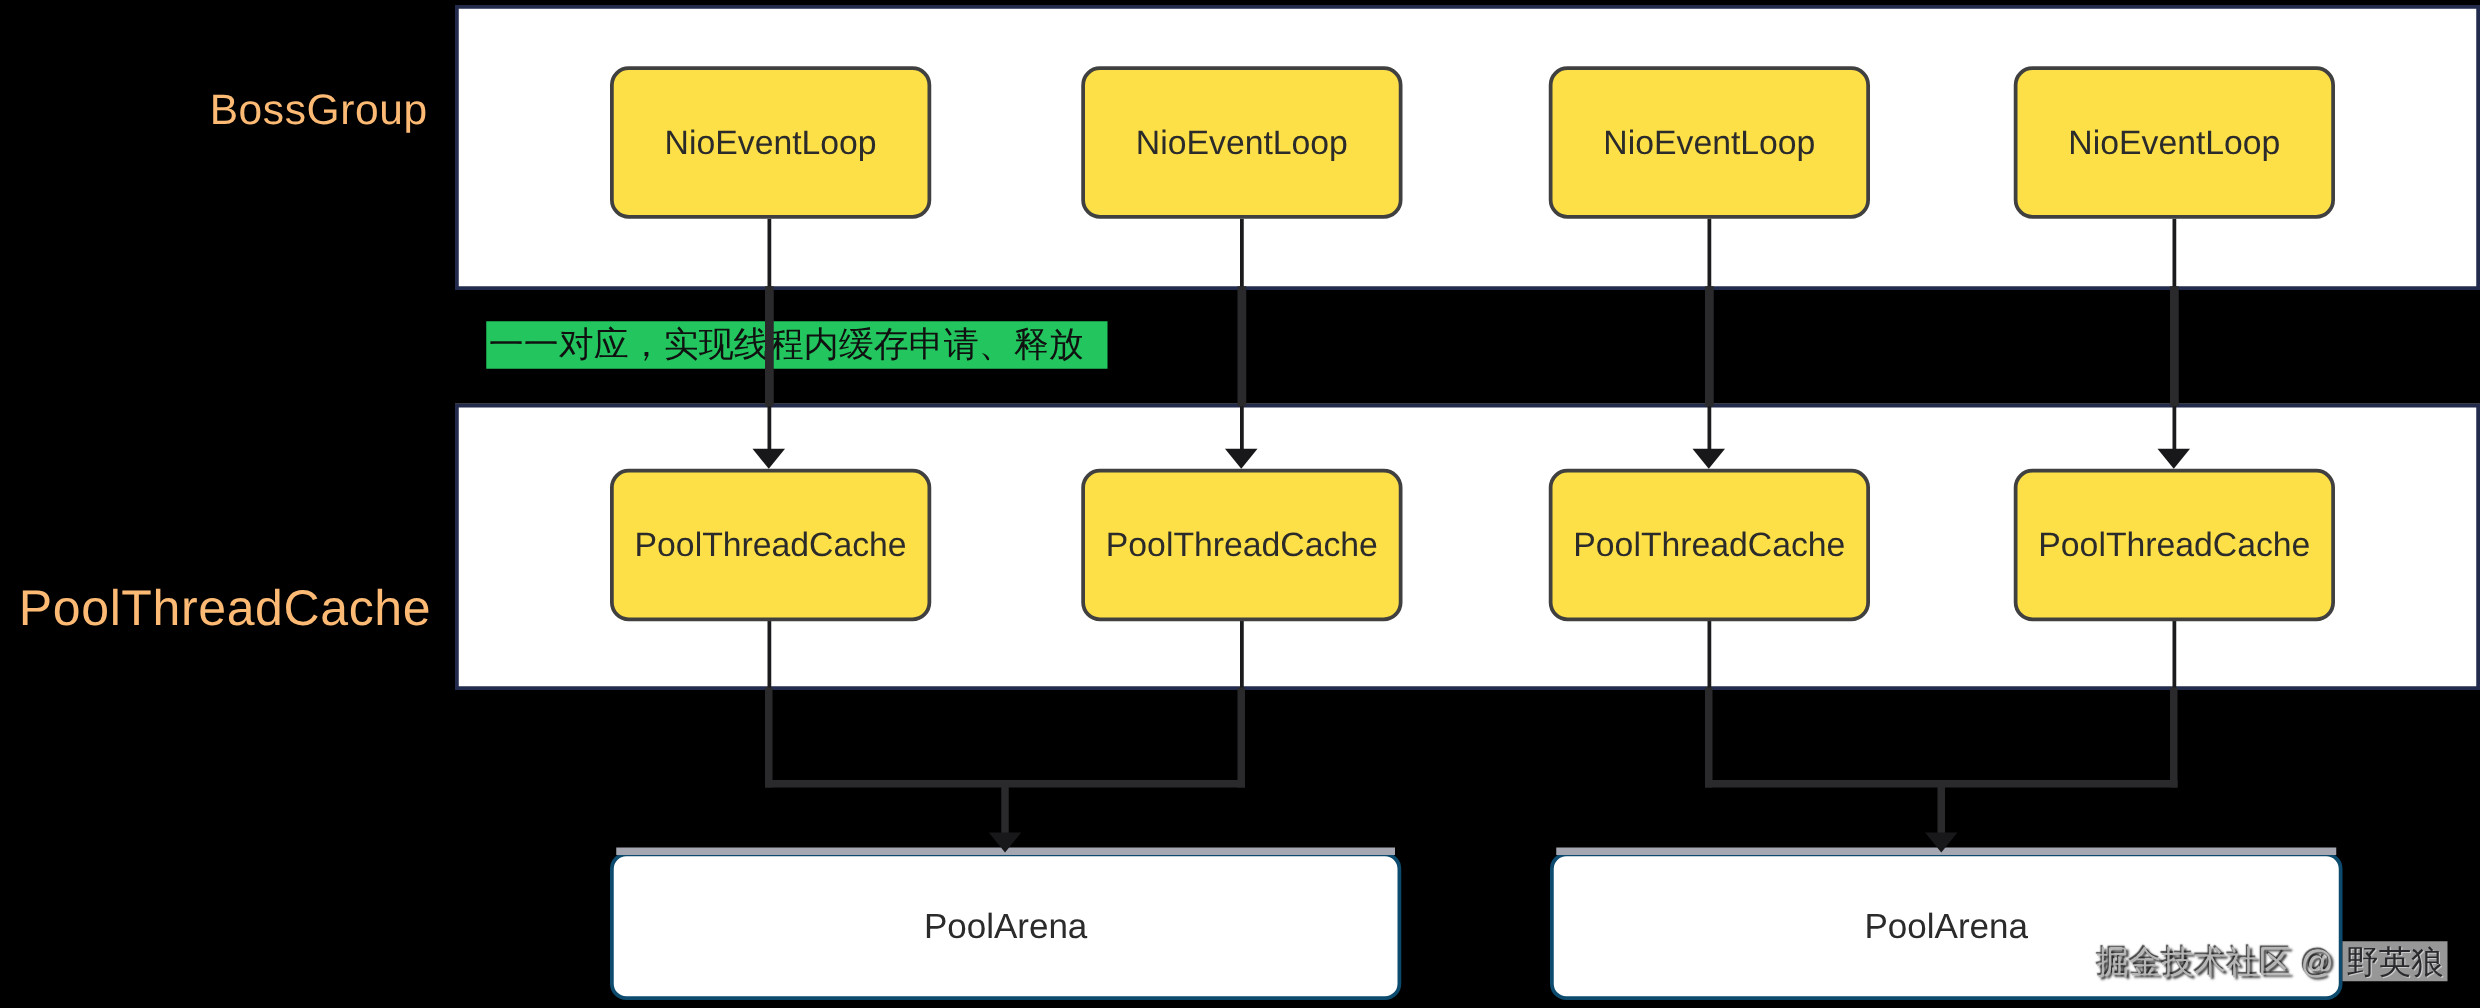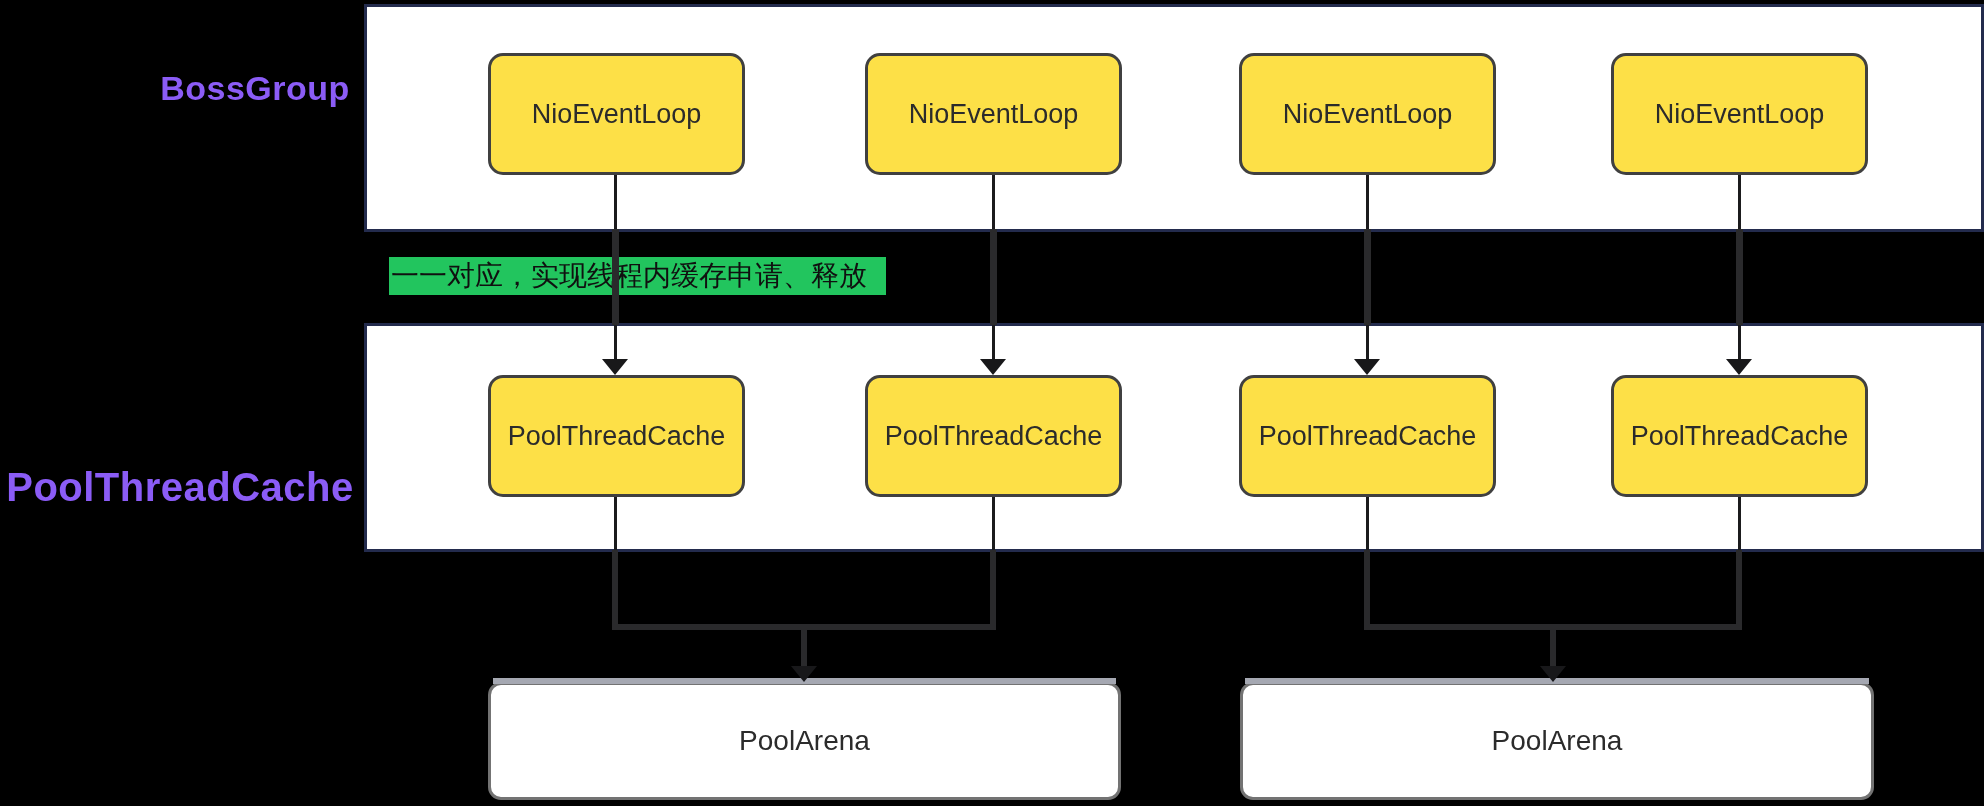--- a/index.html
+++ b/index.html
@@ -20,22 +20,22 @@
     background: #ffffff;
     border: 3px solid #232b4d;
     z-index: 1;
   }
   #band-top    { top: 4px;   height: 222px; }
   #band-middle { top: 323px; height: 223px; }
 
   
   .row-label {
     position: absolute;
-    color: #8b5cf6;
-    font-weight: bold;
+    color: #fdba74;
+    font-weight: normal;
     text-align: center;
     z-index: 2;
     line-height: 44px;
     letter-spacing: 0.5px;
   }
   #label-groups { left: 60px; width: 390px; top: 66px;  font-size: 34px; }
   #label-ptc    { left: 0px;  width: 360px; top: 466px; font-size: 40px; line-height: 42px; }
 
   
   .node {
@@ -59,21 +59,21 @@
   .col-2 { left: 865px; }
   .col-3 { left: 1239px; }
   .col-4 { left: 1611px; }
 
   
   .arena {
     position: absolute;
     top: 682px;
     height: 118px;
     background: #ffffff;
-    border: 3px solid #737373;
+    border: 3px solid #0c4a6e;
     border-radius: 13px;
     box-sizing: border-box;
     display: flex;
     align-items: center;
     justify-content: center;
     font-size: 28px;
     color: #2b2b2b;
     z-index: 3;
   }
   #arena-1 { left: 488px;  width: 633px; }
@@ -216,14 +216,17 @@
 
   <div class="arena" id="arena-1">
     <div class="top-accent"></div>
     <span>PoolArena</span>
   </div>
   <div class="arena" id="arena-2">
     <div class="top-accent"></div>
     <span>PoolArena</span>
   </div>
 
+  <div id="watermark">
+    <span>掘金技术社区 @ </span><span class="author">野英狼</span>
+  </div>
 
 </div>
 
 </body></html>

